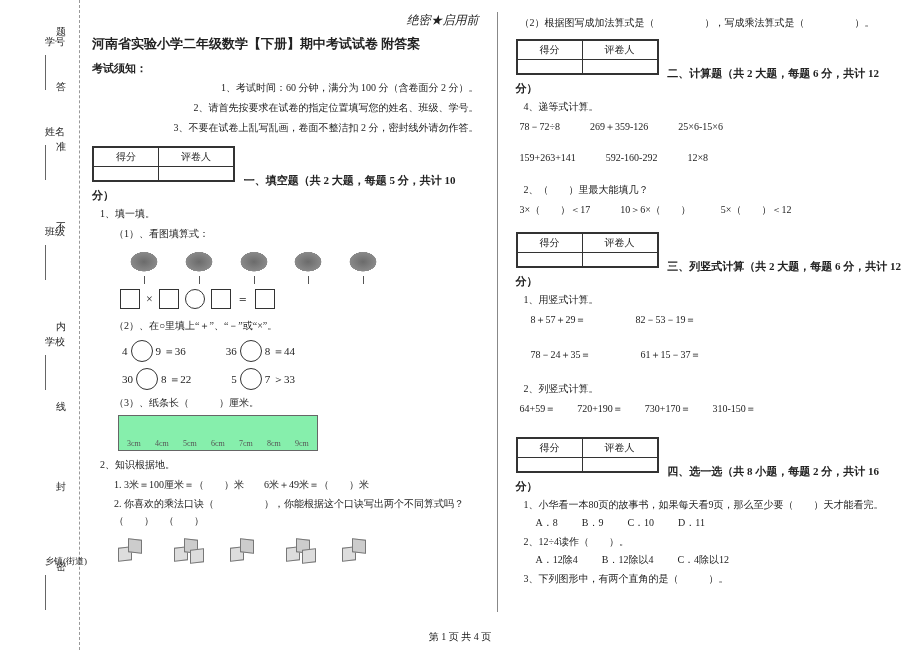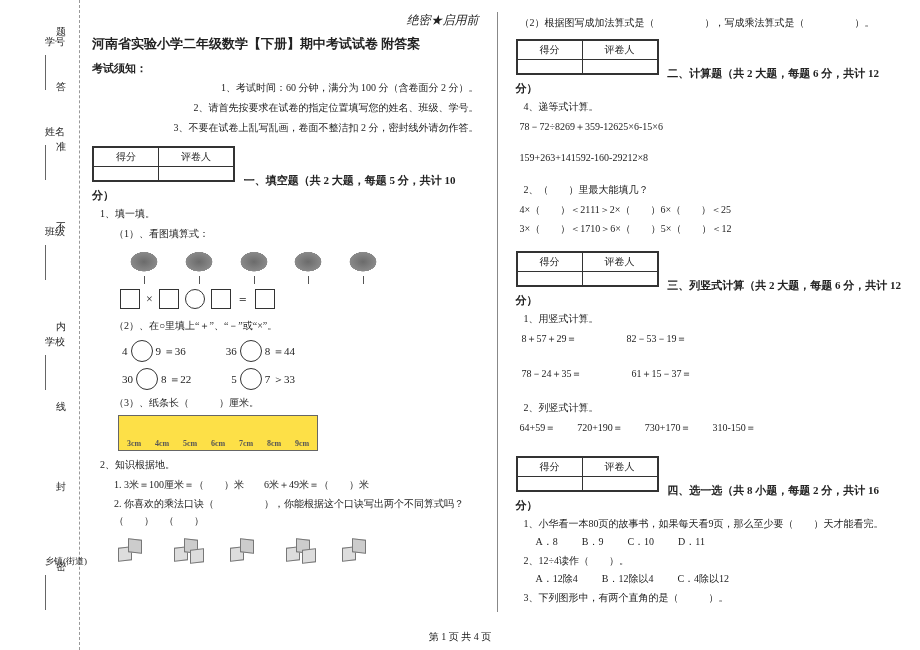--- a/index.html
+++ b/index.html
@@ -101,31 +101,30 @@
     }
     .sq { width: 20px; height: 20px; border: 1px solid #333; display:inline-block; }
     .circ { width: 20px; height: 20px; border: 1px solid #333; border-radius: 50%; display:inline-block; }
     .eq-line { margin: 6px 0 4px 30px; font-size: 11px; display:flex; gap:40px; }
     .eq-item { display: inline-flex; align-items:center; gap:3px; }
     .bigcirc { width: 22px; height: 22px; border: 1.5px solid #333; border-radius: 50%; display:inline-block; }
     .ruler {
       margin: 4px 0 6px 26px;
       width: 200px; height: 36px;
       border: 1px solid #666;
-      background: #fde047;
+      background: #86efac;
       position: relative;
-      font-weight: bold;
     }
     .ruler span { position:absolute; bottom:2px; font-size:8px; color:#555;}
     .cubes-row { margin: 6px 0 4px 26px; display:flex; gap:18px; }
     .cubes { width: 38px; height: 30px; position: relative; }
     .cube { position:absolute; width:14px; height:14px; background:#ddd; border:1px solid #777; transform: skewY(-6deg);}
     .cube2 { position:absolute; width:14px; height:14px; background:#ccc; border:1px solid #777; transform: skewY(6deg);}
-    .pair { display:flex; gap:50px; margin-left:6px;}
-    .triple { display:flex; margin-left:4px;}
+    .pair { display:flex; gap:50px; margin-left:15px;}
+    .triple { display:flex; gap:30px; margin-left:4px;}
     .choices { display:flex; gap:24px; margin: 2px 0 4px 20px; font-size:10px;}
     .footer {
       position: absolute;
       bottom: 6px;
       left: 50%;
       transform: translateX(-50%);
       font-size: 10px;
     }
   </style>
 </head>
@@ -285,25 +284,20 @@
       <span>25×6-15×6</span>
     </div>
     <div class="q-sub triple" style="margin-top:14px">
       <span>159+263+141</span>
       <span>592-160-292</span>
       <span>12×8</span>
     </div>
 
     <div class="q" style="margin-top:16px">2、（　　）里最大能填几？</div>
     <div class="q-sub triple">
-      <span>4×（　　）＜21</span>
-      <span>11＞2×（　　）</span>
-      <span>6×（　　）＜25</span>
-    </div>
-    <div class="q-sub triple">
       <span>3×（　　）＜17</span>
       <span>10＞6×（　　）</span>
       <span>5×（　　）＜12</span>
     </div>
 
     <table class="score-box" style="margin-top:12px">
       <tbody>
           <tr>
             <td>得分</td>
             <td>评卷人</td>

